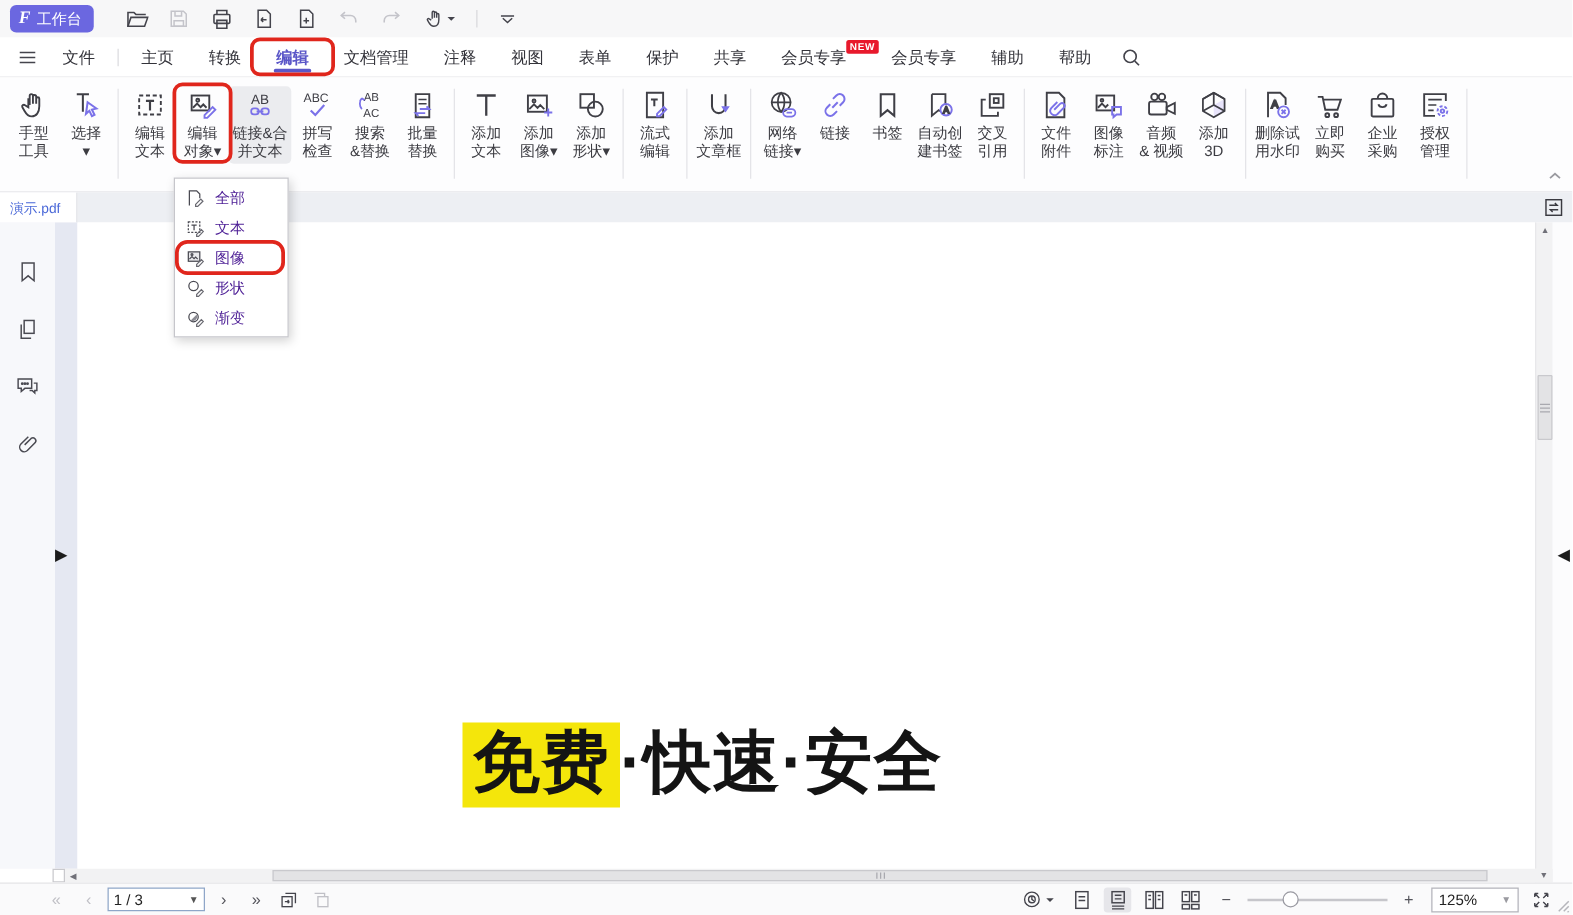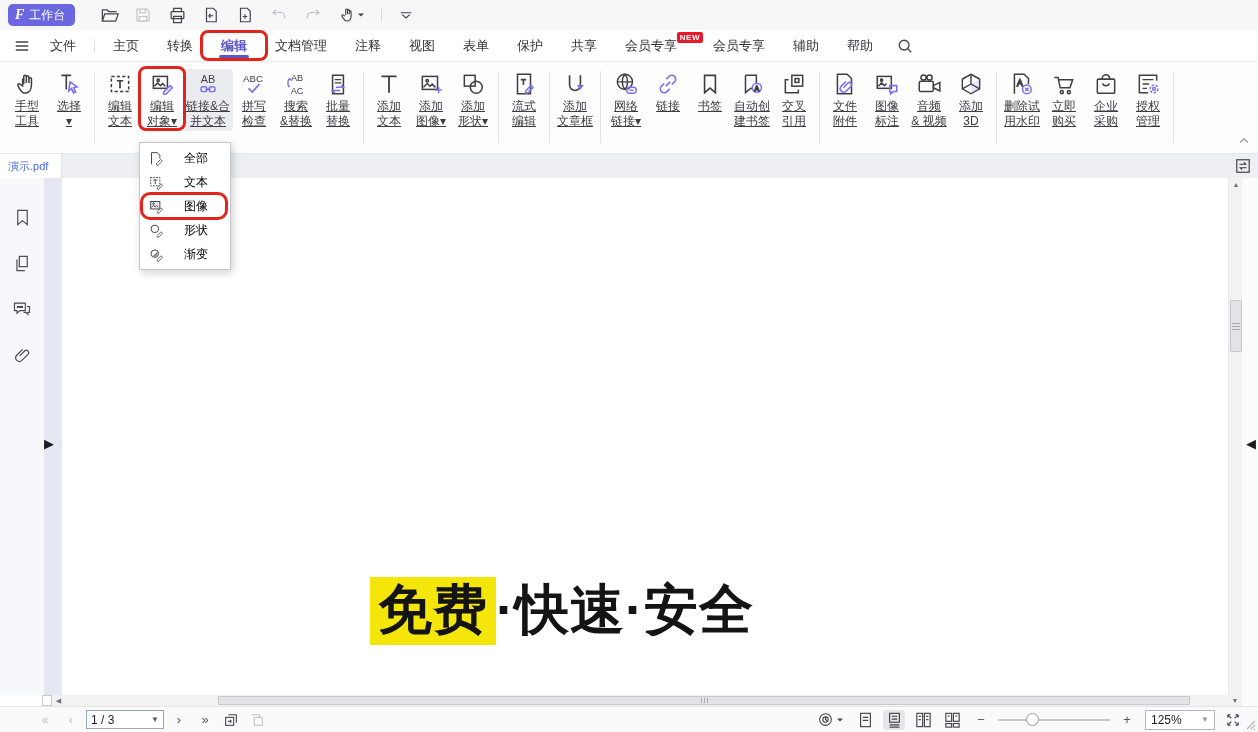--- a/index.html
+++ b/index.html
@@ -24,21 +24,21 @@
   .mitem { display:flex; align-items:center; padding:0 14px; color:#33333a; position:relative; white-space:nowrap; }
   .mitem.active { color:#5b57c8; font-weight:bold; }
   .mitem.active::after { content:""; position:absolute; bottom:3px; left:50%; transform:translateX(-50%); width:30px; height:3px; border-radius:2px; background:#5b57c8; }
   .m-burger { display:flex; align-items:center; padding:0 6px 0 14px; }
   .m-divider { width:1px; height:14px; background:#dcdcdf; align-self:center; margin:0 4px; }
   .newbadge { position:absolute; top:2px; right:-12px; background:#e8192c; color:#fff; font-size:8px; font-weight:bold; padding:1px 3px; border-radius:2px; letter-spacing:.5px; }
   .m-search { display:flex; align-items:center; padding:0 10px; }
 
   
   .ribbon { position:absolute; top:62px; left:0; right:0; height:92px; background:#fdfdfe; border-bottom:1px solid #e6e6ea; display:flex; align-items:flex-start; padding:7px 0 0 6px; }
-  .ritem { min-width:42px; padding:2px 3px; display:flex; flex-direction:column; align-items:center; border-radius:4px; position:relative;text-decoration:underline; }
+  .ritem { min-width:42px; padding:2px 3px; display:flex; flex-direction:column; align-items:center; border-radius:4px; position:relative; }
   .ritem.hov { background:#ebecef; }
   .ric { width:26px; height:26px; margin-bottom:2px; }
   .rlbl { font-size:12px; line-height:15px; text-align:center; white-space:nowrap; color:#3c3c42; }
   .rsep { width:1px; align-self:stretch; height:72px; background:#e4e4e8; margin:2px 4px 0; flex:none; }
   .ribbon-collapse { position:absolute; right:8px; bottom:6px; color:#9a9aa0; }
 
   
   .anno { position:absolute; border:3px solid #e0261c; border-radius:8px; pointer-events:none; z-index:60; }
 
   
@@ -82,21 +82,21 @@
   .vm-btn.active { background:#e6e6ea; }
   .zoom-slider { display:flex; align-items:center; gap:6px; }
   .slider-track { position:relative; width:112px; height:2px; background:#c6c6cb; }
   .slider-knob { position:absolute; left:28px; top:-6px; width:13px; height:13px; border-radius:50%; background:#fff; border:1px solid #9a9aa2; }
   .zoombox { width:70px; height:20px; background:#fff; border:1px solid #b3b3ba; display:flex; align-items:center; padding:0 5px; gap:4px; }
   .zoombox .val { flex:1; color:#222; }
   .grip { position:absolute; right:2px; bottom:2px; }
 
   
   .dropdown { position:absolute; left:139px; top:142px; width:92px; background:#fff; border:1px solid #c6c6cb; box-shadow:2px 3px 8px rgba(0,0,0,.18); z-index:40; padding:3px 0; }
-  .dd-item { height:24px; display:flex; align-items:center; gap:20px; padding:0 9px; font-size:12px; color:#000000; position:relative; }
+  .dd-item { height:24px; display:flex; align-items:center; gap:8px; padding:0 9px; font-size:12px; color:#4c1d95; position:relative; }
 </style>
 </head>
 <body>
 
 <div class="titlebar">
   <div class="ws-btn">
     <span class="ws-f">F</span>
     <span>工作台</span>
   </div>
   <div class="tb-icons">

